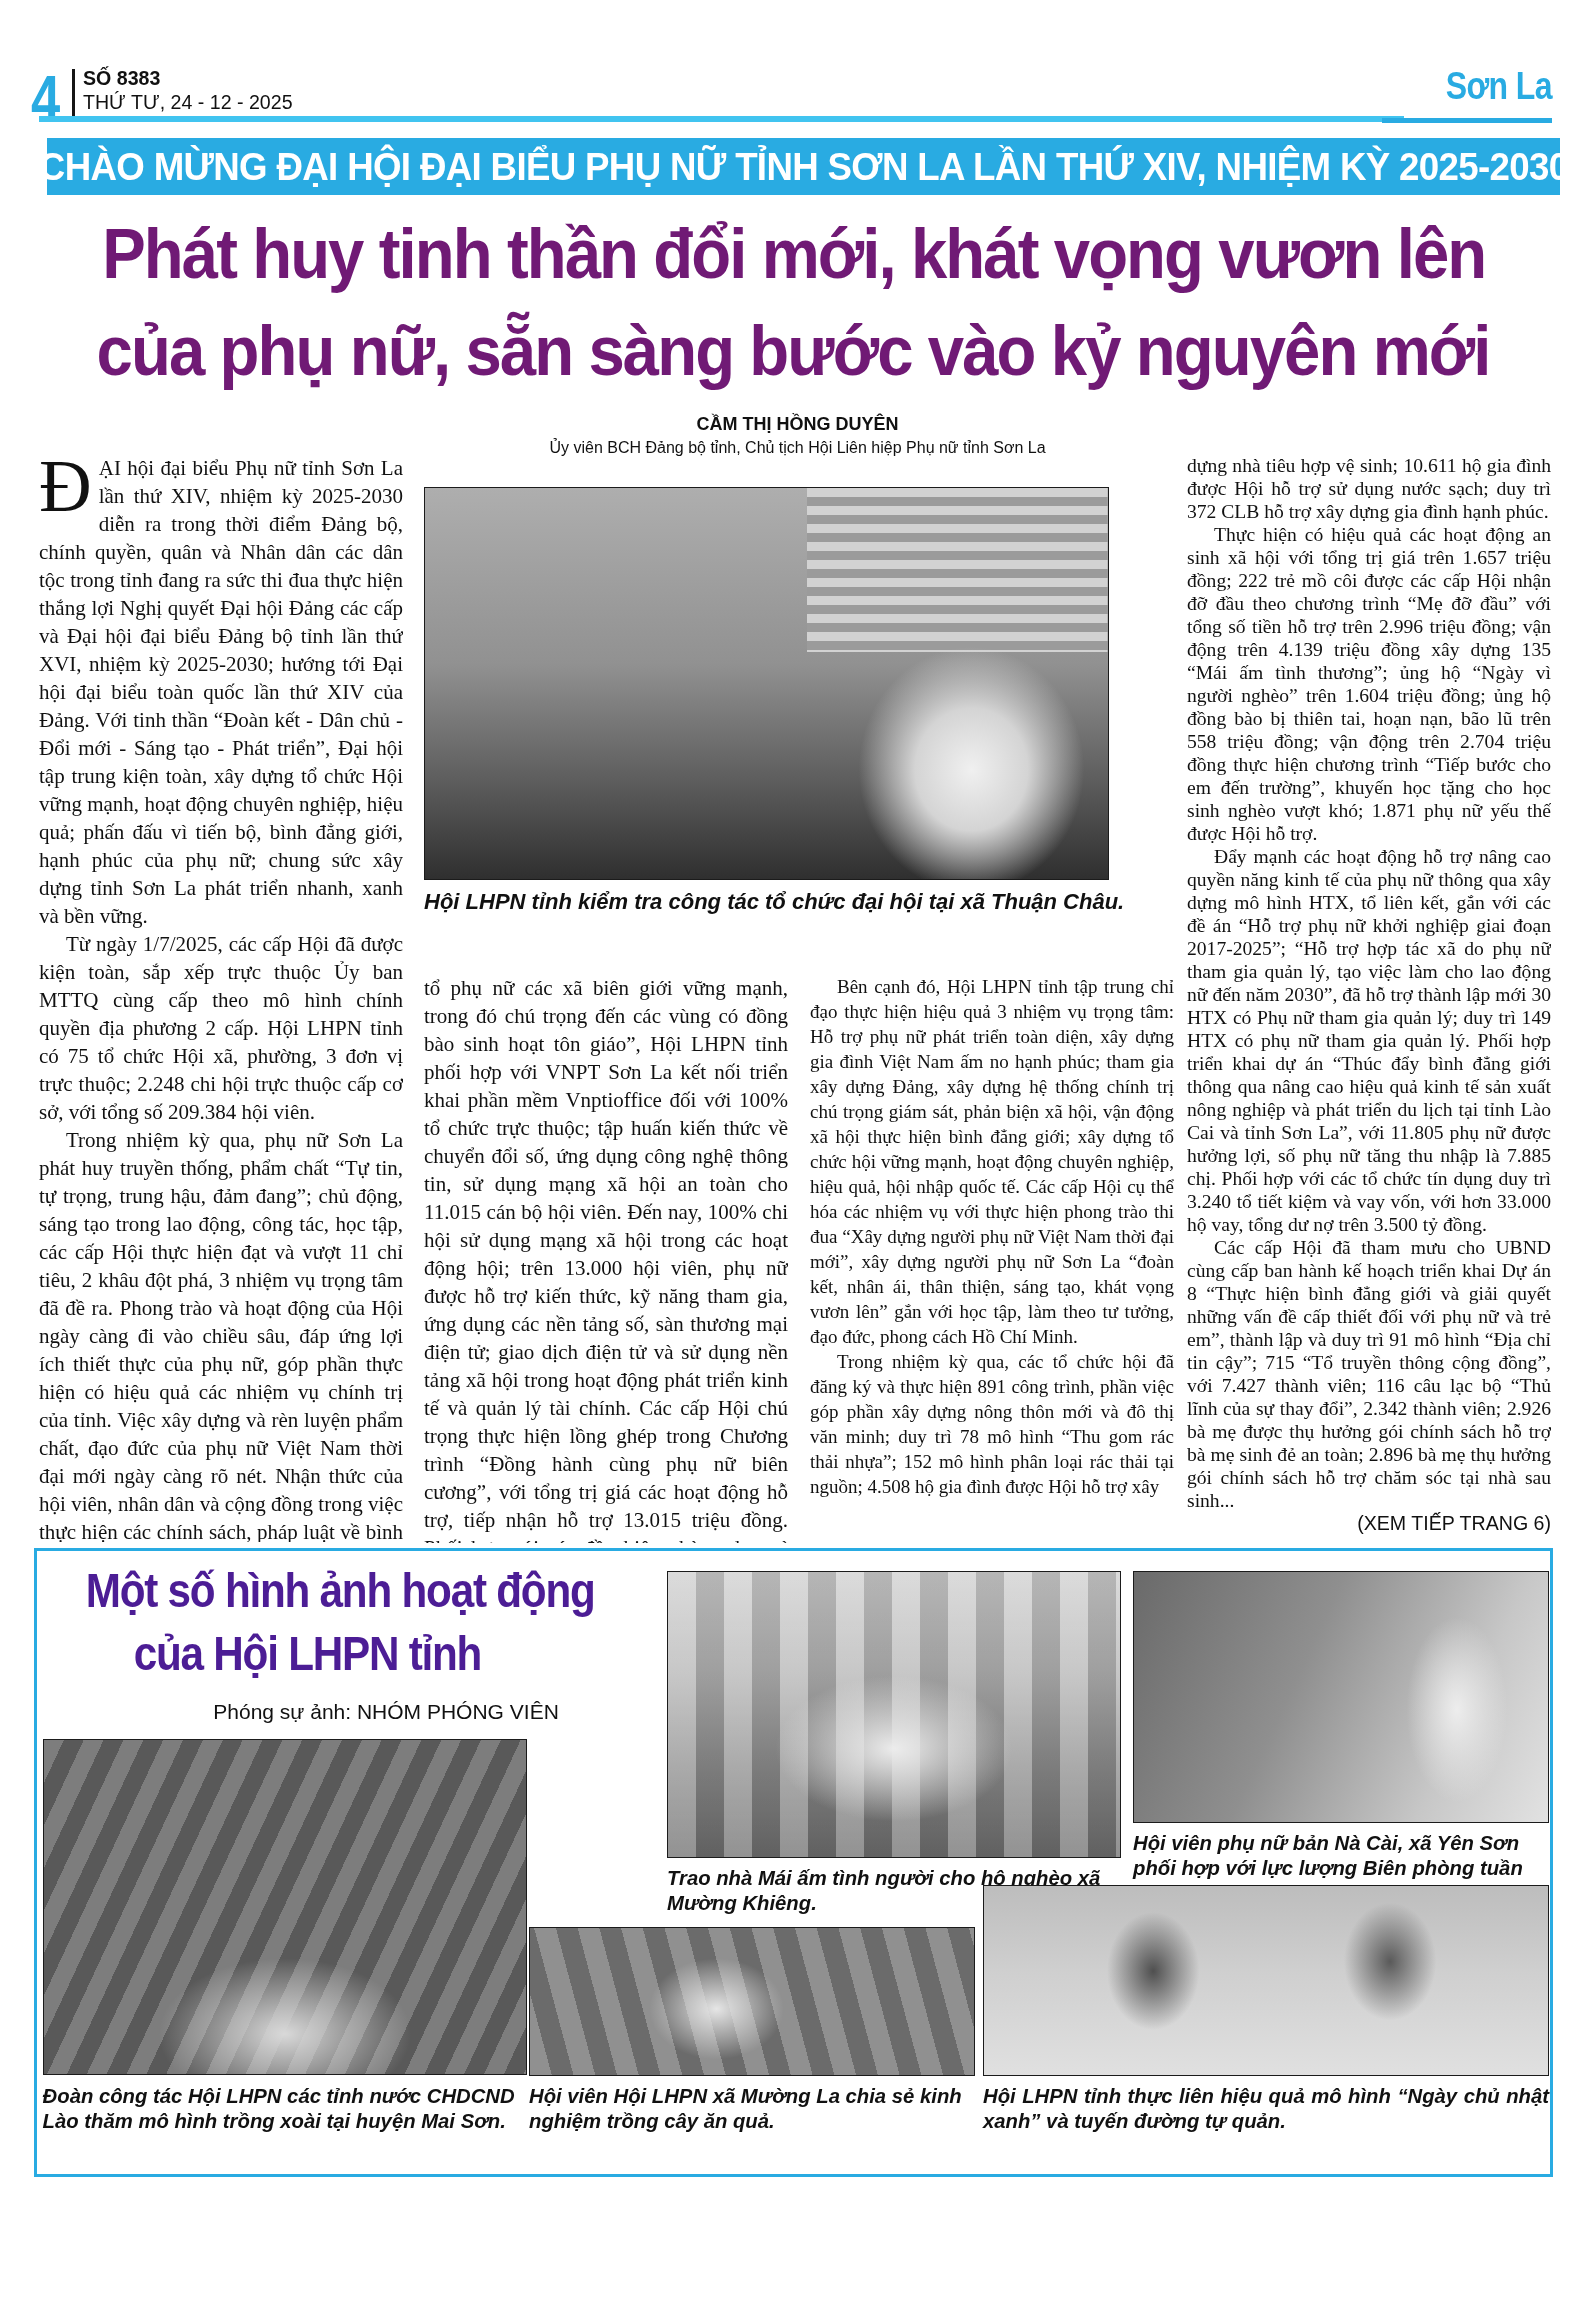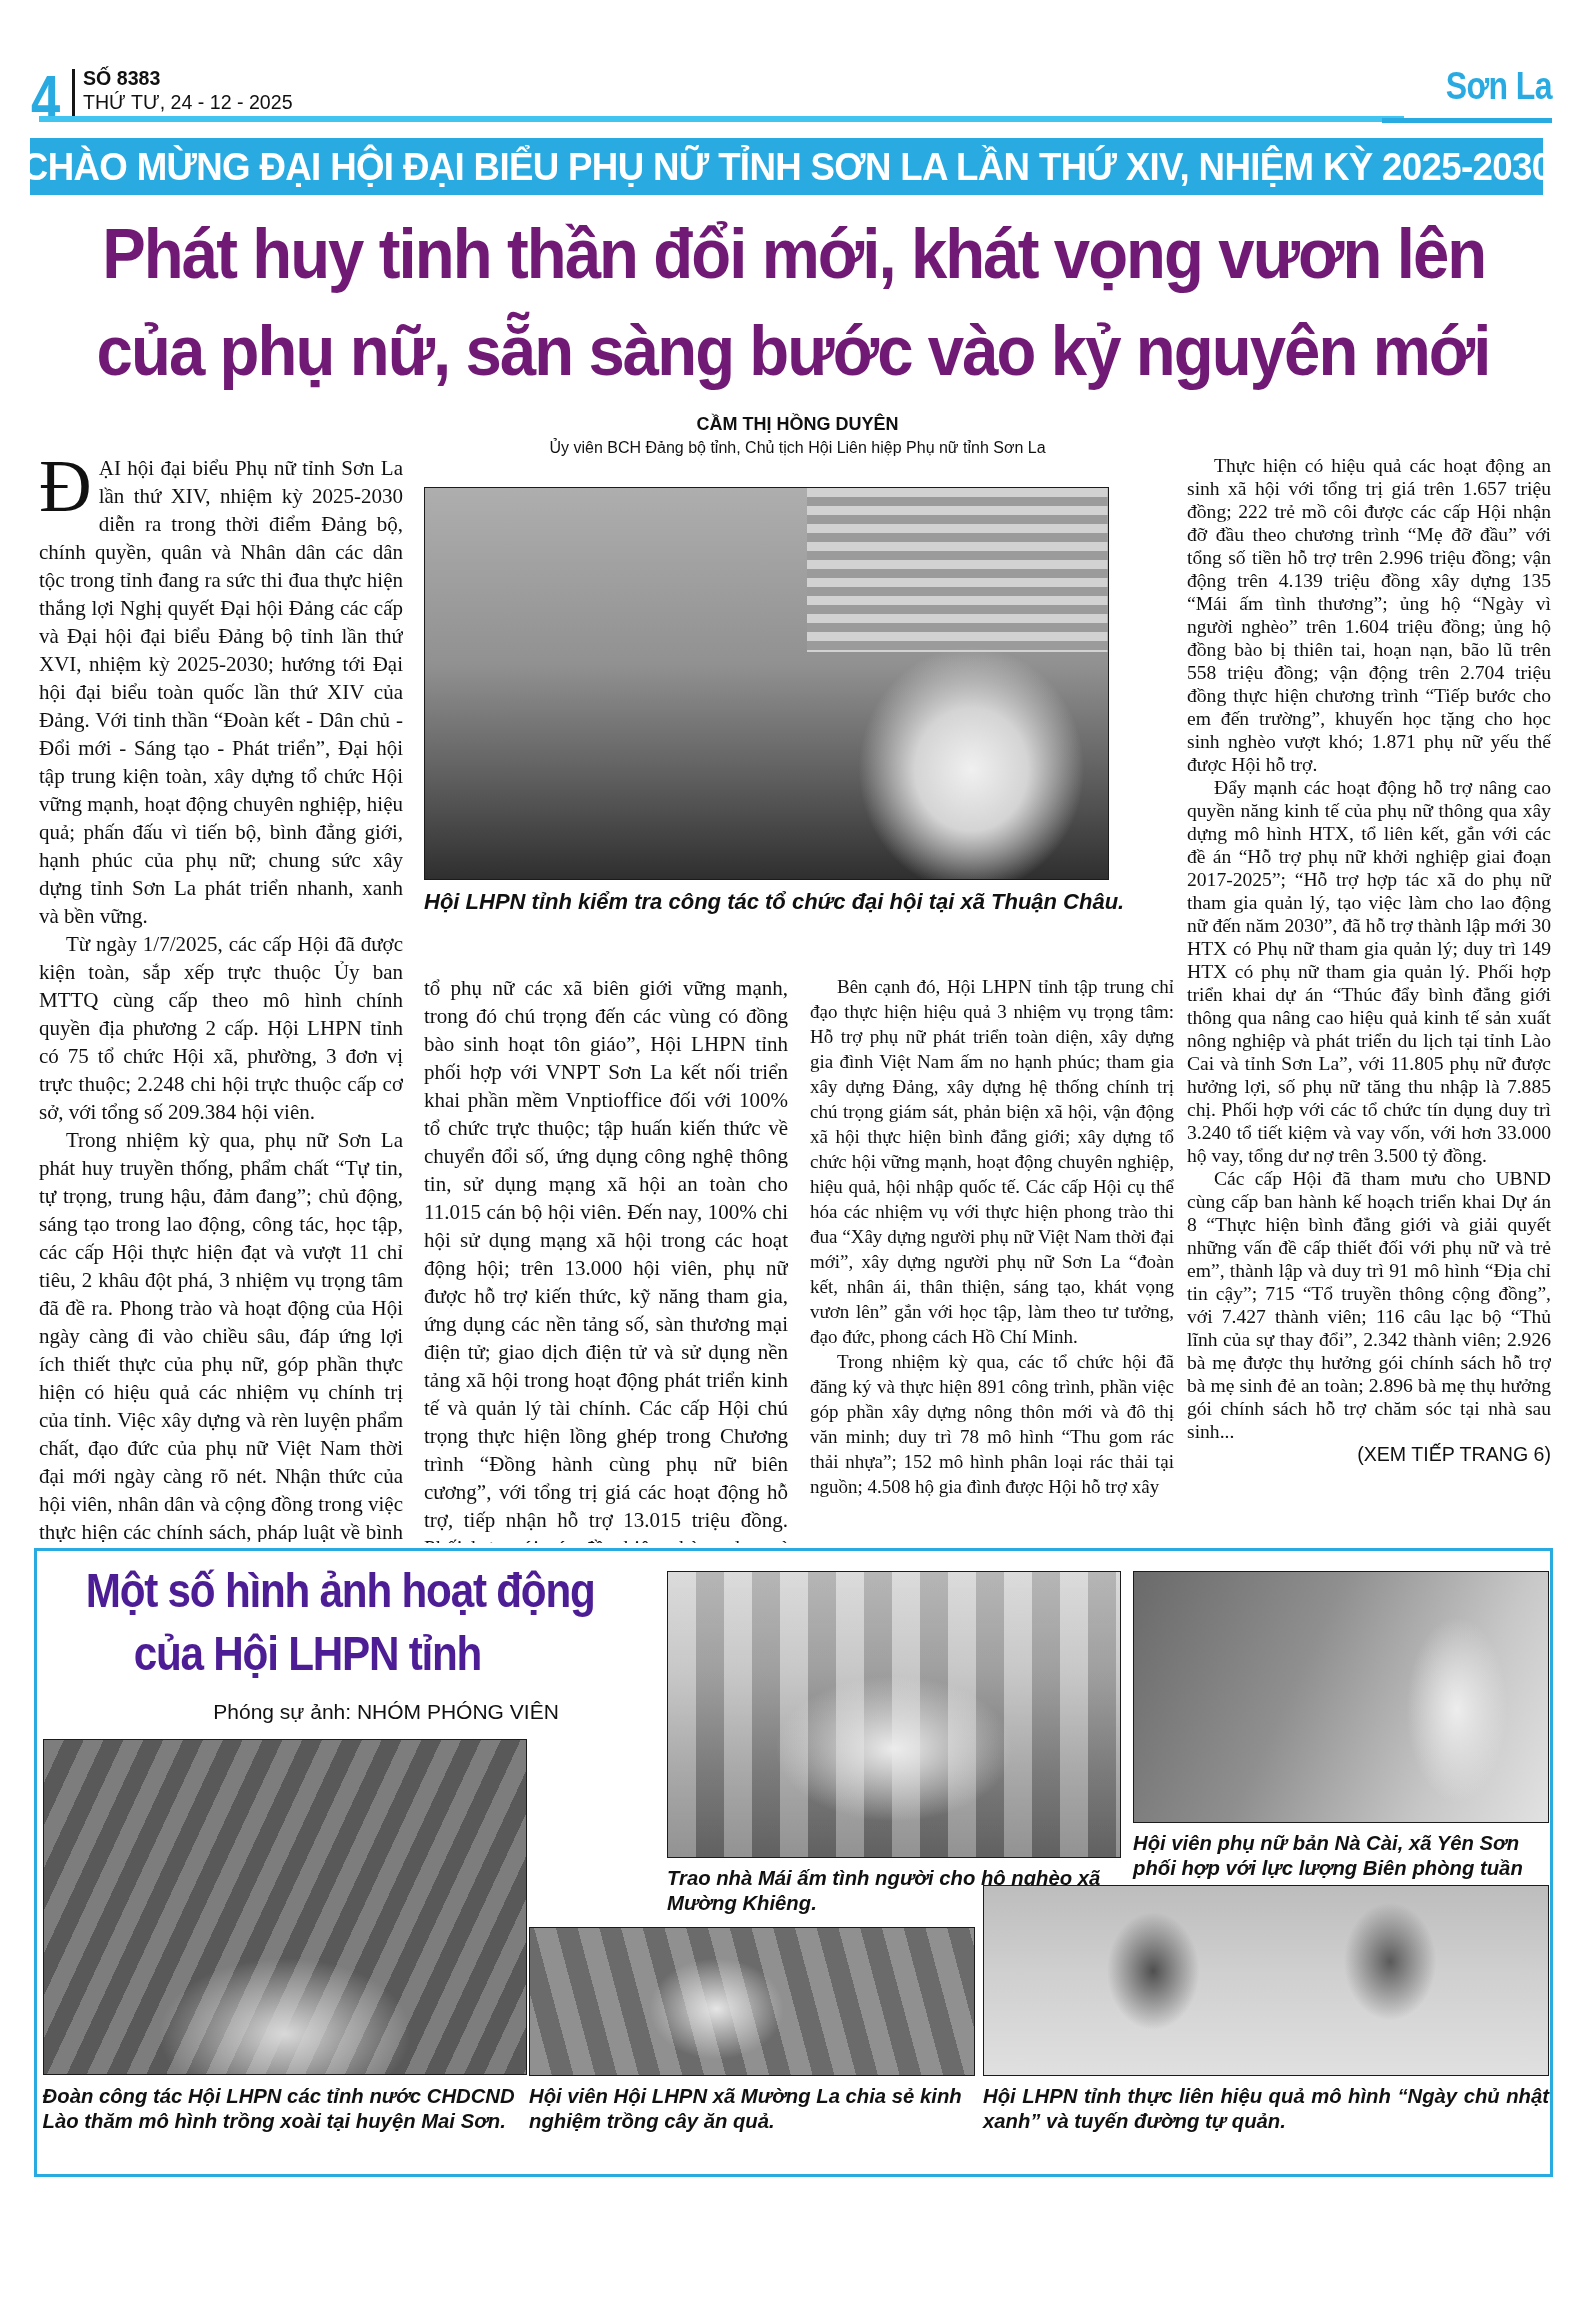--- a/index.html
+++ b/index.html
@@ -22,21 +22,21 @@
   .rule-main{left:39px;top:116px;width:1365px;height:6.3px;background:#41c4f0;}
   .brand{
     left:1335px;top:64px;width:217px;text-align:right;color:#29abe2;
     font:bold 39px "Liberation Sans", sans-serif;
     transform:scaleX(.82);transform-origin:right top;letter-spacing:-0.7px;
   }
   .brand-rule{left:1382px;top:118px;width:170px;height:4.9px;background:#29abe2;}
 
   
   .banner{
-    left:30px;top:138px;width:1513px;height:57px;background:#29abe2;
+    left:47px;top:138px;width:1513px;height:57px;background:#29abe2;
     display:flex;align-items:center;justify-content:center;
   }
   .banner span{
     color:#fff;font:bold 39px "Liberation Sans", sans-serif;
     display:inline-block;transform:scaleX(.94);letter-spacing:-0.7px;white-space:nowrap;
   }
 
   
   .headline{
     left:28px;top:205px;width:1531px;text-align:center;color:#701a75;
@@ -166,20 +166,21 @@
 <div class="abs col col2">
   <p class="first">tổ phụ nữ các xã biên giới vững mạnh, trong đó chú trọng đến các vùng có đồng bào sinh hoạt tôn giáo”, Hội LHPN tỉnh phối hợp với VNPT Sơn La kết nối triển khai phần mềm Vnptioffice đối với 100% tổ chức trực thuộc; tập huấn kiến thức về chuyển đổi số, ứng dụng công nghệ thông tin, sử dụng mạng xã hội an toàn cho 11.015 cán bộ hội viên. Đến nay, 100% chi hội sử dụng mạng xã hội trong các hoạt động hội; trên 13.000 hội viên, phụ nữ được hỗ trợ kiến thức, kỹ năng tham gia, ứng dụng các nền tảng số, sàn thương mại điện tử; giao dịch điện tử và sử dụng nền tảng xã hội trong hoạt động phát triển kinh tế và quản lý tài chính. Các cấp Hội chú trọng thực hiện lồng ghép trong Chương trình “Đồng hành cùng phụ nữ biên cương”, với tổng trị giá các hoạt động hỗ trợ, tiếp nhận hỗ trợ 13.015 triệu đồng. Phối hợp với các đồn biên phòng duy trì hoạt động 15 mô hình “Chị hội phụ nữ tham gia bảo vệ đường biên mốc giới”.</p>
 </div>
 
 <div class="abs col col3">
   <p>Bên cạnh đó, Hội LHPN tỉnh tập trung chỉ đạo thực hiện hiệu quả 3 nhiệm vụ trọng tâm: Hỗ trợ phụ nữ phát triển toàn diện, xây dựng gia đình Việt Nam ấm no hạnh phúc; tham gia xây dựng Đảng, xây dựng hệ thống chính trị chú trọng giám sát, phản biện xã hội, vận động xã hội thực hiện bình đẳng giới; xây dựng tổ chức hội vững mạnh, hoạt động chuyên nghiệp, hiệu quả, hội nhập quốc tế. Các cấp Hội cụ thể hóa các nhiệm vụ với thực hiện phong trào thi đua “Xây dựng người phụ nữ Việt Nam thời đại mới”, xây dựng người phụ nữ Sơn La “đoàn kết, nhân ái, thân thiện, sáng tạo, khát vọng vươn lên” gắn với học tập, làm theo tư tưởng, đạo đức, phong cách Hồ Chí Minh.</p>
   <p>Trong nhiệm kỳ qua, các tổ chức hội đã đăng ký và thực hiện 891 công trình, phần việc góp phần xây dựng nông thôn mới và đô thị văn minh; duy trì 78 mô hình “Thu gom rác thải nhựa”; 152 mô hình phân loại rác thải tại nguồn; 4.508 hộ gia đình được Hội hỗ trợ xây</p>
 </div>
 
 <div class="abs col col4">
+  <p class="first">dựng nhà tiêu hợp vệ sinh; 10.611 hộ gia đình được Hội hỗ trợ sử dụng nước sạch; duy trì 372 CLB hỗ trợ xây dựng gia đình hạnh phúc.</p>
   <p>Thực hiện có hiệu quả các hoạt động an sinh xã hội với tổng trị giá trên 1.657 triệu đồng; 222 trẻ mồ côi được các cấp Hội nhận đỡ đầu theo chương trình “Mẹ đỡ đầu” với tổng số tiền hỗ trợ trên 2.996 triệu đồng; vận động trên 4.139 triệu đồng xây dựng 135 “Mái ấm tình thương”; ủng hộ “Ngày vì người nghèo” trên 1.604 triệu đồng; ủng hộ đồng bào bị thiên tai, hoạn nạn, bão lũ trên 558 triệu đồng; vận động trên 2.704 triệu đồng thực hiện chương trình “Tiếp bước cho em đến trường”, khuyến học tặng cho học sinh nghèo vượt khó; 1.871 phụ nữ yếu thế được Hội hỗ trợ.</p>
   <p>Đẩy mạnh các hoạt động hỗ trợ nâng cao quyền năng kinh tế của phụ nữ thông qua xây dựng mô hình HTX, tổ liên kết, gắn với các đề án “Hỗ trợ phụ nữ khởi nghiệp giai đoạn 2017-2025”; “Hỗ trợ hợp tác xã do phụ nữ tham gia quản lý, tạo việc làm cho lao động nữ đến năm 2030”, đã hỗ trợ thành lập mới 30 HTX có Phụ nữ tham gia quản lý; duy trì 149 HTX có phụ nữ tham gia quản lý. Phối hợp triển khai dự án “Thúc đẩy bình đẳng giới thông qua nâng cao hiệu quả kinh tế sản xuất nông nghiệp và phát triển du lịch tại tỉnh Lào Cai và tỉnh Sơn La”, với 11.805 phụ nữ được hưởng lợi, số phụ nữ tăng thu nhập là 7.885 chị. Phối hợp với các tổ chức tín dụng duy trì 3.240 tổ tiết kiệm và vay vốn, với hơn 33.000 hộ vay, tổng dư nợ trên 3.500 tỷ đồng.</p>
   <p>Các cấp Hội đã tham mưu cho UBND cùng cấp ban hành kế hoạch triển khai Dự án 8 “Thực hiện bình đẳng giới và giải quyết những vấn đề cấp thiết đối với phụ nữ và trẻ em”, thành lập và duy trì 91 mô hình “Địa chỉ tin cậy”; 715 “Tổ truyền thông cộng đồng”, với 7.427 thành viên; 116 câu lạc bộ “Thủ lĩnh của sự thay đổi”, 2.342 thành viên; 2.926 bà mẹ được thụ hưởng gói chính sách hỗ trợ bà mẹ sinh đẻ an toàn; 2.896 bà mẹ thụ hưởng gói chính sách hỗ trợ chăm sóc tại nhà sau sinh...</p>
   <p class="continuation">(XEM TIẾP TRANG 6)</p>
 </div>
 
 <div class="abs feature">
   <div class="abs f-title">
     <span>Một số hình ảnh hoạt động</span><br>
     <span>của Hội LHPN tỉnh</span>

